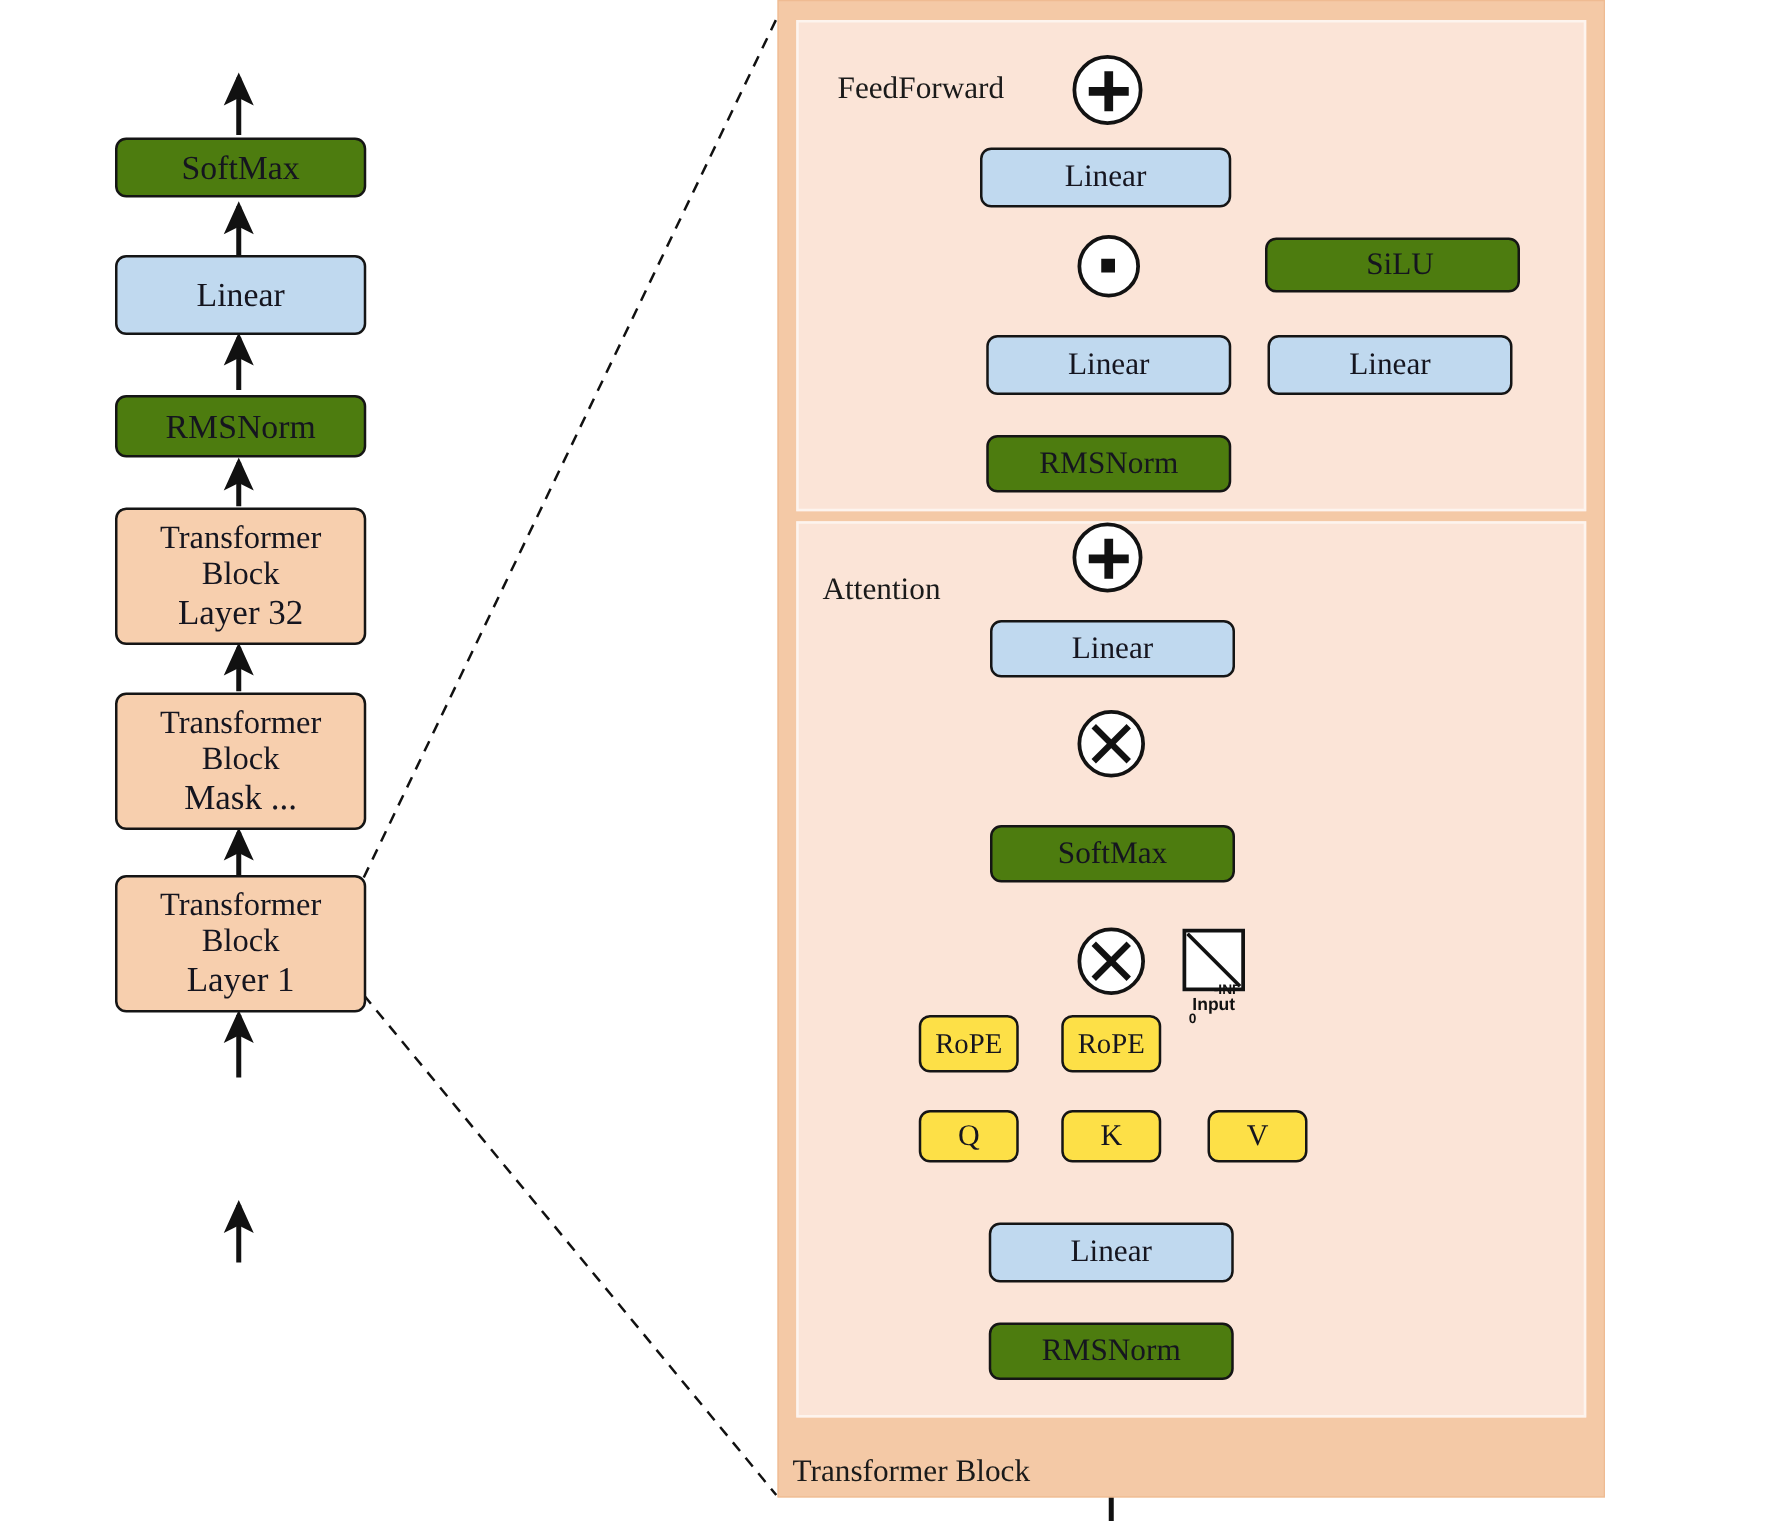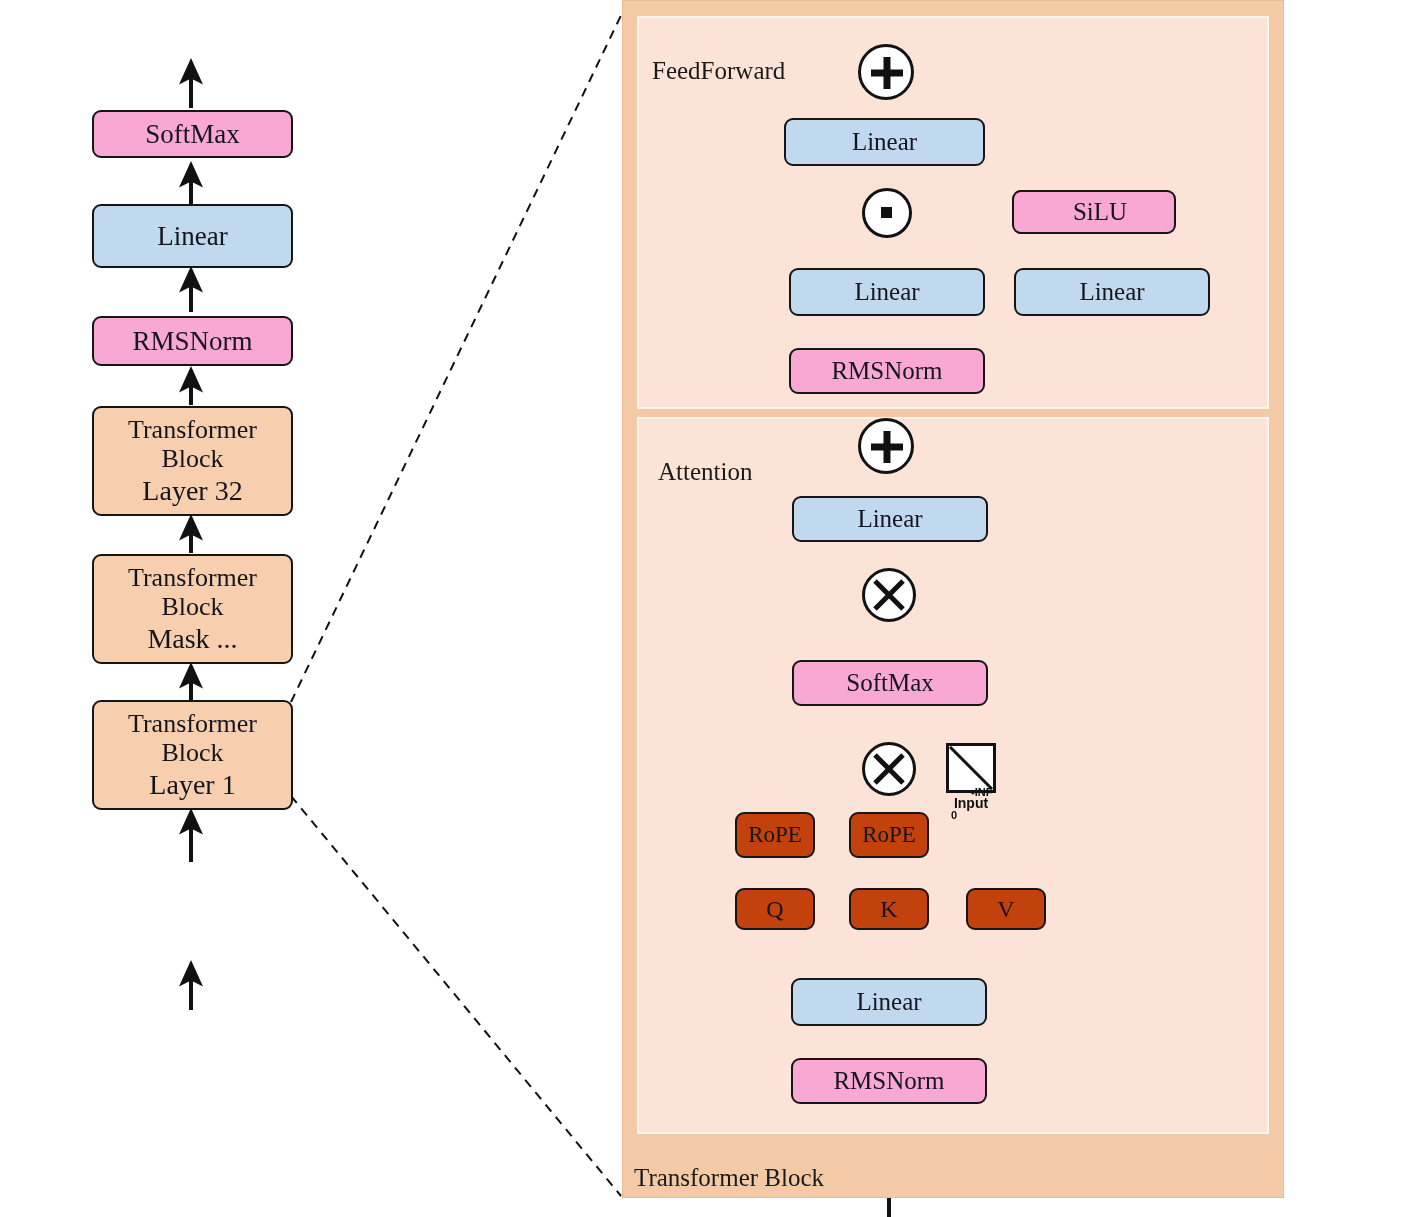--- a/index.html
+++ b/index.html
@@ -30,23 +30,23 @@
     border-radius: 9px;
     display: flex;
     flex-direction: column;
     align-items: center;
     justify-content: center;
     text-align: center;
     color: #15151f;
     line-height: 1.12;
     font-family: "Liberation Serif", "DejaVu Serif", serif;
   }
-  .green { background: #f9a8d4; justify-content: center; }
+  .green { background: #4d7c0f; justify-content: center; }
   .blue  { background: #c0d9ef; }
-  .blue-dark { background: #c2410c; }
+  .blue-dark { background: #fde047; }
   .orange { background: #f7cfae; }
 
   .panel {
     position: absolute;
     box-sizing: border-box;
   }
   .outer-block {
     background: #f4c9a6;
     border: 1px solid #efbb92;
   }
@@ -196,21 +196,21 @@
     <span class="sub">Layer 1</span>
   </div>
 
 
   <div class="panel outer-block" style="left:622px; top:0px; width:662px; height:1198px;"></div>
 
   <div class="panel inner-panel" style="left:637px; top:16px; width:632px; height:393px;"></div>
 
   <div class="panel inner-panel" style="left:637px; top:417px; width:632px; height:717px;"></div>
 
-  <div class="panel-label" style="left:652px; top:57px;">FeedForward</div>
+  <div class="panel-label" style="left:670px; top:57px;">FeedForward</div>
 
   <div class="panel-label" style="left:658px; top:458px;">Attention</div>
 
   <div class="panel-label" style="left:634px; top:1164px;">Transformer Block</div>
 
   <div class="op" style="left:858px; top:44px; width:56px; height:56px;">
     <svg width="52" height="52" viewBox="0 0 52 52">
       <line x1="10" y1="26" x2="42" y2="26" stroke="#111" stroke-width="7"></line>
       <line x1="26" y1="10" x2="26" y2="42" stroke="#111" stroke-width="7"></line>
     </svg>
@@ -219,21 +219,21 @@
   <div class="node blue" style="left:784px; top:118px; width:201px; height:48px;">
     <span class="lbl-md">Linear</span>
   </div>
 
   <div class="op" style="left:862px; top:188px; width:50px; height:50px;">
     <svg width="44" height="44" viewBox="0 0 44 44">
       <rect x="16" y="16" width="11" height="11" fill="#111"></rect>
     </svg>
   </div>
 
-  <div class="node green" style="left:1012px; top:190px; width:164px; height:44px;padding-left:12px;">
+  <div class="node green" style="left:1012px; top:190px; width:204px; height:44px;padding-left:12px;">
     <span class="lbl-md">SiLU</span>
   </div>
 
   <div class="node blue" style="left:789px; top:268px; width:196px; height:48px;">
     <span class="lbl-md">Linear</span>
   </div>
 
   <div class="node blue" style="left:1014px; top:268px; width:196px; height:48px;">
     <span class="lbl-md">Linear</span>
   </div>

